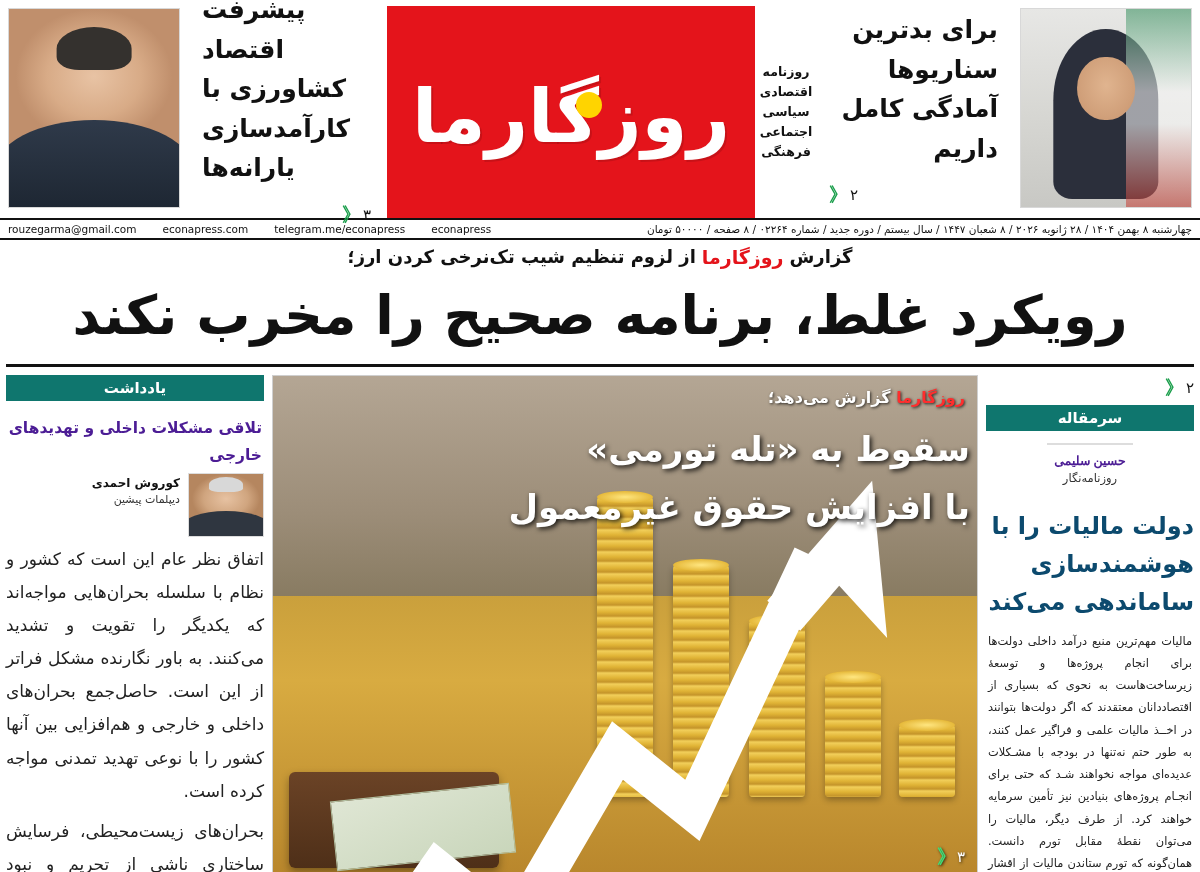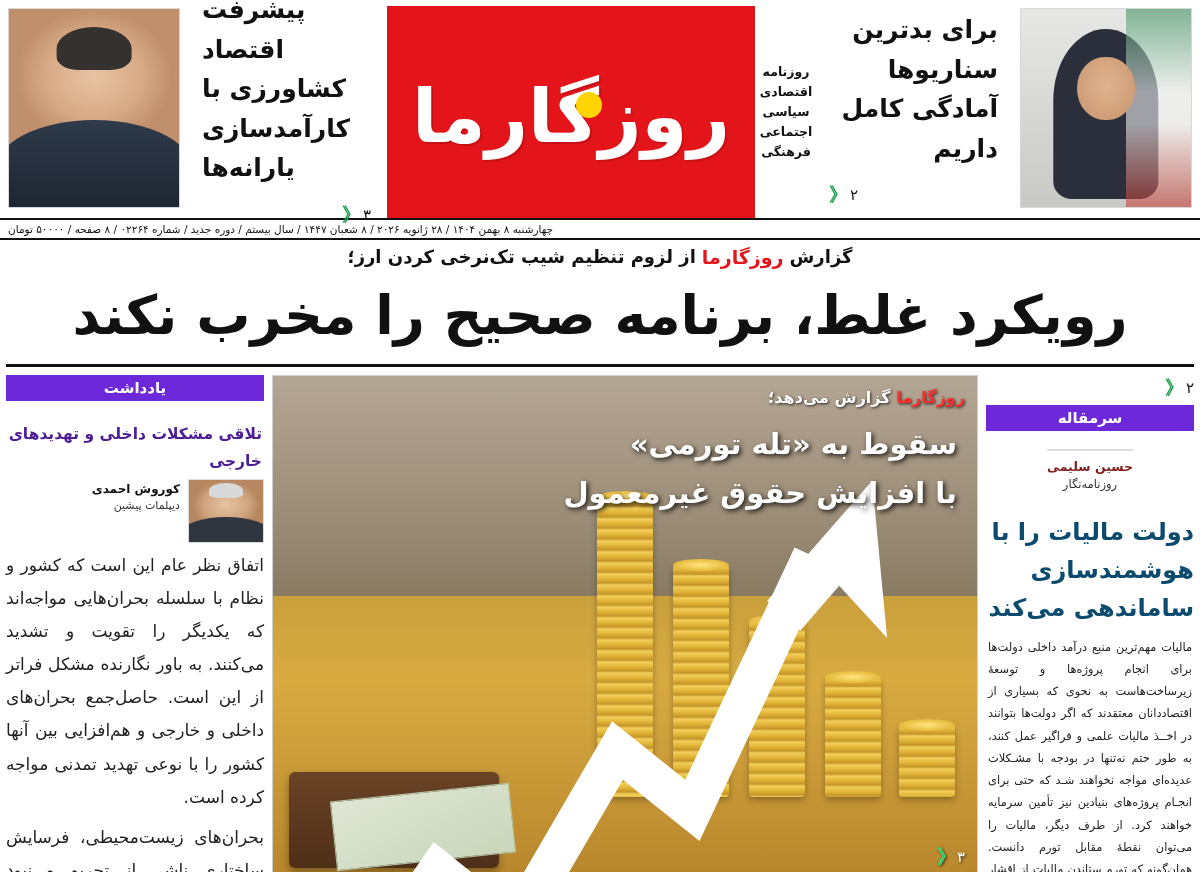--- a/index.html
+++ b/index.html
@@ -126,38 +126,38 @@
     padding: 8px 0 14px 0; line-height:1.25;
   }
   .rule-thick { height:3px; background:#111; margin: 0 6px; }
 
   
   .body-area { display:flex; flex-direction: row; padding: 8px 6px 0 6px; gap: 8px; height: 512px; }
 
   
   .col-right { width: 208px; display:flex; flex-direction:column; }
   .sec-head {
-    background:#6d28d9; color:#fff; text-align:center; font-size:15px; font-weight:bold;
-    padding: 4px 0; margin-bottom: 14px;
+    background:#0f766e; color:#fff; text-align:center; font-size:15px; font-weight:bold;
+    padding: 4px 0; margin-bottom: 8px;
   }
   .author-photo {
     width: 86px; height: 86px; margin: 4px auto 6px auto;
     background: radial-gradient(ellipse 50% 38% at 50% 36%, #e3bb99 0%, #cfa17c 65%, #b9855f 100%),
                 linear-gradient(180deg,#cfd8de,#aab6bf);
     position:relative; overflow:hidden; border:1px solid #ddd;
   }
   .author-photo::after{
     content:""; position:absolute; left:50%; bottom:0; transform:translateX(-50%);
     width:120%; height:40%; background:#3a3f46; border-radius:50% 50% 0 0/65% 65% 0 0;
   }
   .author-photo::before{
     content:""; position:absolute; left:50%; top:10%; transform:translateX(-50%);
     width:50%; height:24%; background:#2e2a26; border-radius:50% 50% 28% 28%; z-index:2;
   }
-  .author-name { text-align:center; font-size:12.5px; font-weight:bold; color:#7f1d1d; line-height:1.6; }
+  .author-name { text-align:center; font-size:12.5px; font-weight:bold; color:#4c1d95; line-height:1.6;font-family:Liberation Serif, serif; }
   .author-role { text-align:center; font-size:11.5px; color:#333; margin-bottom:6px; }
   .divider { height:1px; background:#c9c9c9; margin: 6px 2px; }
   .col-title {
     text-align:right; font-size:24px; font-weight:bold; line-height:1.6; color:#0c4a6e;
     margin: 4px 0 8px 0;
   }
   .col-body {
     font-size: 11.4px; line-height: 1.95; text-align: justify; color:#222;
     padding: 0 2px;
   }
@@ -205,22 +205,22 @@
     position:absolute; left: 60px; bottom: 16px; width: 180px; height: 70px;
     background: linear-gradient(160deg,#dfe6d4 0%, #c9d6bb 100%);
     transform: rotate(-6deg); border:1px solid #b3c2a3;
   }
   .center-kicker {
     position:absolute; top: 12px; right: 12px; font-size: 16px; font-weight:bold;
     color:#fff; text-shadow: 1px 1px 3px rgba(0,0,0,.8);
   }
   .center-kicker .brand { color:#ff2d2d; }
   .center-title {
-    position:absolute; top: 44px; right: 20px; left: 150px;
-    text-align: right; color:#fff; font-size: 29px; font-weight:bold; line-height:1.72;
+    position:absolute; top: 44px; right: 7px; left: 150px;
+    text-align: right; color:#fff; font-size: 34px; font-weight:bold; line-height:1.72;
     text-shadow: 2px 2px 5px rgba(0,0,0,.85);
   }
   .center-pageno {
     position:absolute; bottom: 8px; right: 12px; color:#fff; font-size: 15px;
     display:flex; align-items:center; gap:5px; text-shadow:1px 1px 3px rgba(0,0,0,.8);
   }
   .center-pageno .chev { color:#3ee07a; }
 
   
   .col-left { width: 258px; display:flex; flex-direction:column; gap: 8px; }
@@ -288,20 +288,26 @@
         <span>۳</span>
         <span class="chev">《</span>
       </div>
     </div>
     <div class="mh-left-photo">
       <div class="photo-man"></div>
     </div>
   </div>
 
   <div class="info-bar">
+    <div class="ib-left">
+      <span>rouzegarma@gmail.com</span>
+      <span>econapress.com</span>
+      <span>telegram.me/econapress</span>
+      <span>econapress</span>
+    </div>
     <div class="ib-right">چهارشنبه ۸ بهمن ۱۴۰۴ / ۲۸ ژانویه ۲۰۲۶ / ۸ شعبان ۱۴۴۷ / سال بیستم / دوره جدید / شماره ۰۲۲۶۴ / ۸ صفحه / ۵۰۰۰۰ تومان</div>
   </div>
 
   <div class="teaser">
     <span>گزارش</span>
     <span class="brand">روزگارما</span>
     <span>از لزوم تنظیم شیب تک‌نرخی کردن ارز؛</span>
   </div>
 
   <div class="main-headline">رویکرد غلط، برنامه صحیح را مخرب نکند</div>

